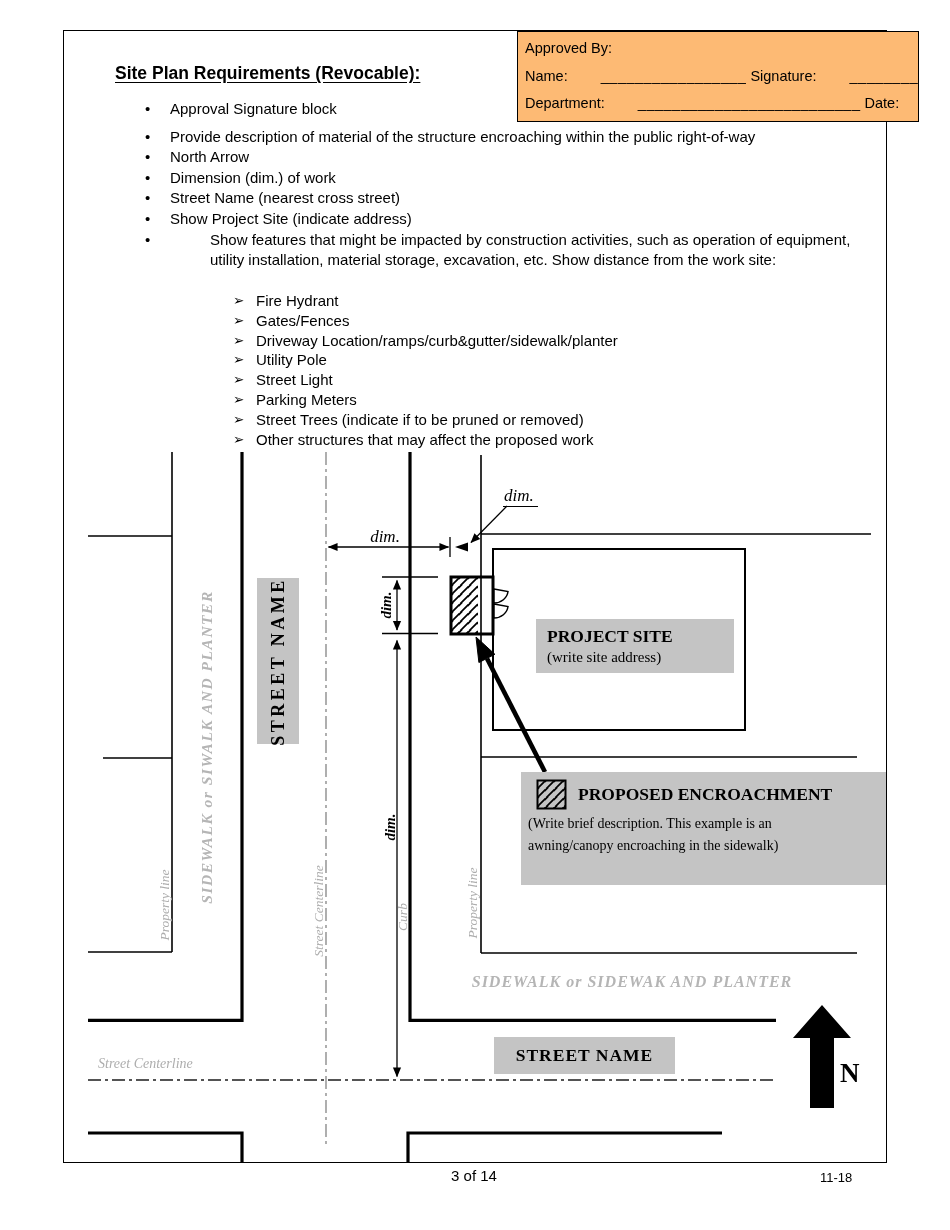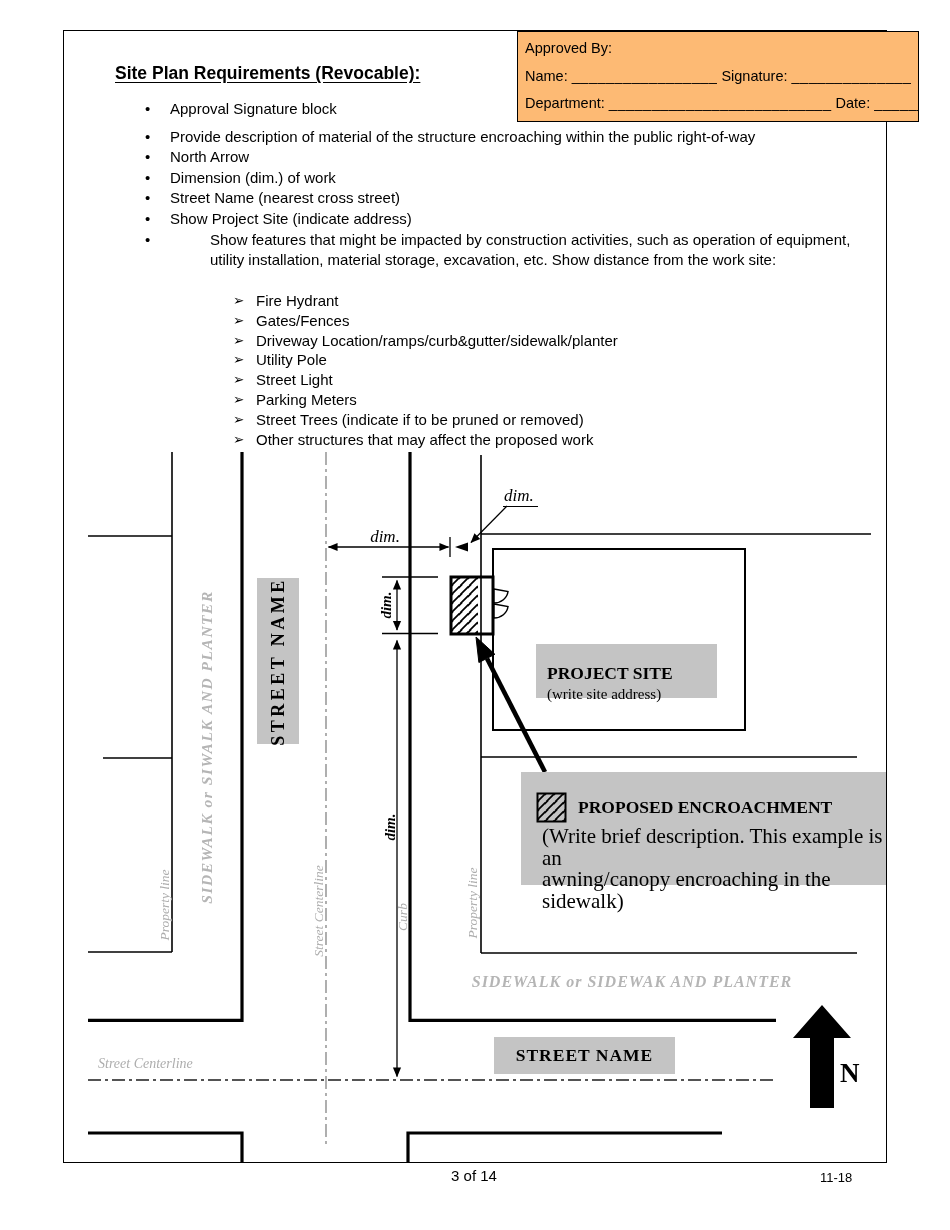--- a/index.html
+++ b/index.html
@@ -8,47 +8,47 @@
     font-family:"Liberation Sans",sans-serif;color:#000;overflow:hidden;
   }
   .abs{position:absolute;}
   
   .page-border{left:63px;top:30px;width:822px;height:1131px;border:1.6px solid #000;}
   
   .title{left:115px;top:63px;font-size:17.5px;font-weight:bold;text-decoration:underline;text-underline-offset:3px;}
   
   .approval{left:517px;top:31px;width:393px;height:86px;border:1.8px solid #000;background:#fdba74;
     font-size:14.5px;padding:3px 0 0 7px;line-height:27.5px;white-space:nowrap;overflow:hidden;}
-  .approval .blank{letter-spacing:.5px;}
+  .approval .blank{letter-spacing:.5px;margin-left:29px;}
   
   ul{list-style:none;margin:0;padding:0;}
   .bullets{left:145px;top:99px;width:745px;font-size:15px;}
   .bullets li{display:flex;line-height:20.6px;}
   .bullets li.first{margin-bottom:7px;}
   .bm{width:25px;flex:none;}
   .btext{flex:none;max-width:718px;}
   .btext.narrow{width:648px;margin-left:40px;}
   .subbullets{left:233px;top:291px;width:560px;font-size:15px;}
   .subbullets li{display:flex;line-height:19.8px;}
   .sm{width:23px;flex:none;font-size:13.5px;}
   
   .diagram{left:0;top:0;width:950px;height:1230px;pointer-events:none;}
   
   .graybox{background:#c4c4c4;}
   .street-left{left:257px;top:578px;width:42px;height:166px;display:flex;align-items:center;justify-content:center;}
   .street-left span{transform:rotate(-90deg);white-space:nowrap;font-family:"Liberation Serif",serif;
     font-weight:bold;font-size:18px;letter-spacing:3.5px;}
-  .project-site{left:536px;top:644px;width:181px;height:54px;padding:19px 0 0 11px;box-sizing:border-box;
+  .project-site{left:536px;top:619px;width:198px;height:54px;padding:7px 0 0 11px;box-sizing:border-box;
     font-family:"Liberation Serif",serif;}
   .project-site .t{font-weight:bold;font-size:17.5px;line-height:21px;}
   .project-site .s{font-size:15px;line-height:20px;}
   .legend{left:521px;top:772px;width:365px;height:113px;font-family:"Liberation Serif",serif;box-sizing:border-box;}
-  .legend-head{display:flex;align-items:center;gap:11px;padding:20px 0 0 15px;}
+  .legend-head{display:flex;align-items:center;gap:11px;padding:7px 0 0 15px;}
   .legend-head .lt{font-weight:bold;font-size:17.5px;}
-  .legend-desc{padding:3px 0 0 7px;font-size:21px;line-height:21.5px;margin-left:14px;}
+  .legend-desc{padding:3px 0 0 7px;font-size:14px;line-height:21.5px;}
   .street-bottom{left:494px;top:1037px;width:181px;height:37px;display:flex;align-items:center;justify-content:center;
     font-family:"Liberation Serif",serif;font-weight:bold;font-size:17.5px;letter-spacing:1px;}
   
   .vlabel{transform:translate(-50%,-50%) rotate(-90deg);white-space:nowrap;
     font-family:"Liberation Serif",serif;font-style:italic;}
   .gray{color:#adadad;}
   .gray2{color:#b5b5b5;}
   .lbl-prop-left{left:165px;top:905px;font-size:13.5px;}
   .lbl-sidewalk-left{left:207px;top:747px;font-size:15.5px;font-weight:bold;letter-spacing:1.5px;}
   .lbl-centerline-v{left:319px;top:911px;font-size:13.5px;}

